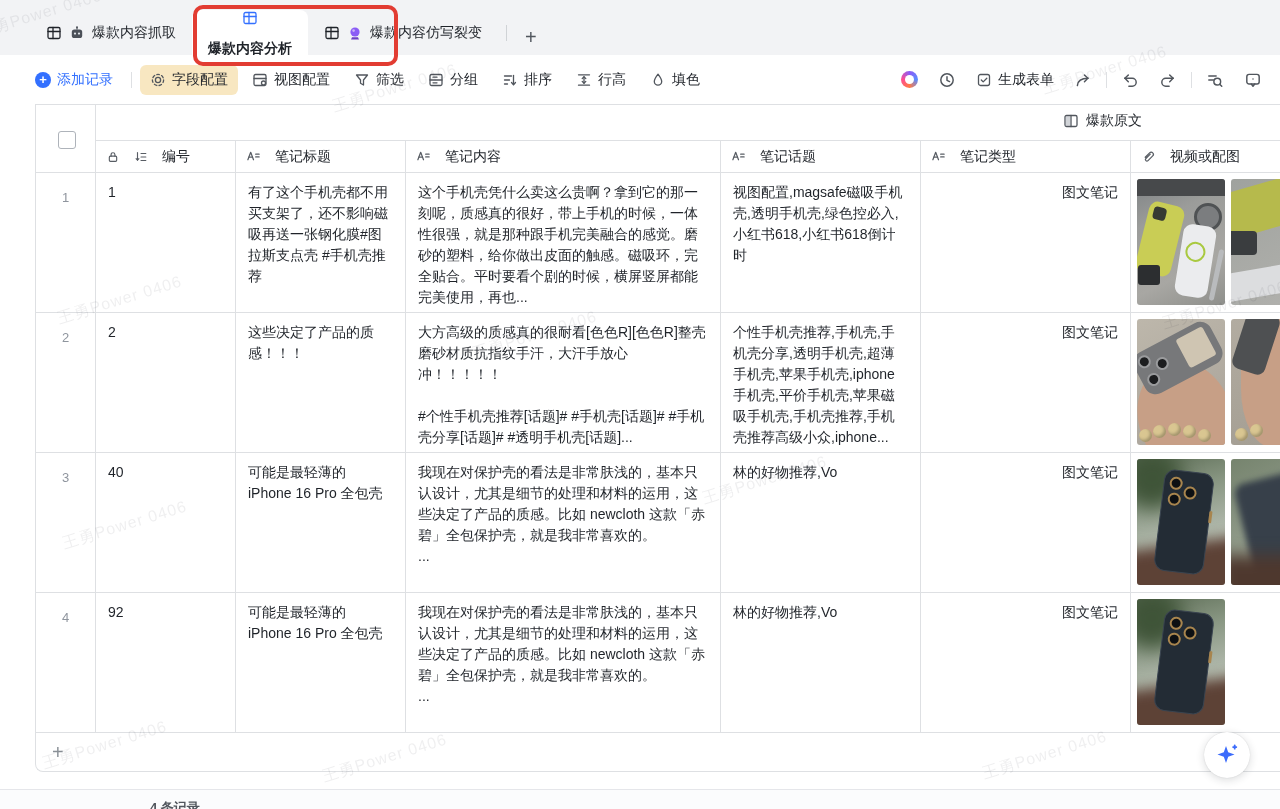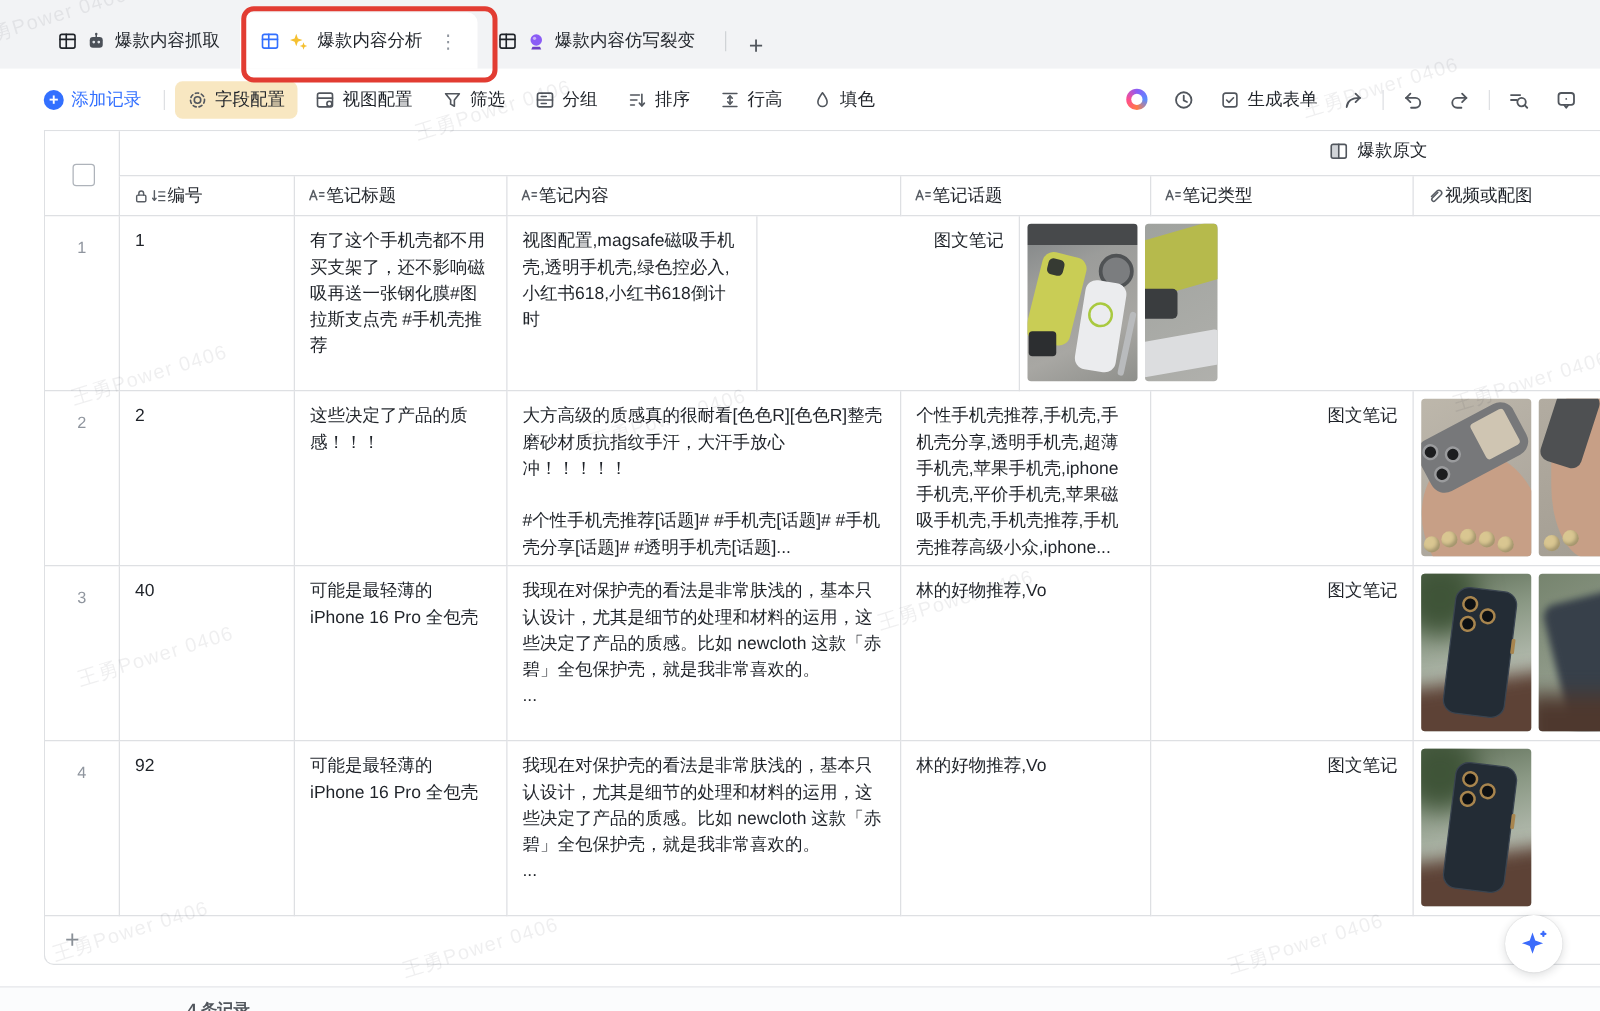--- a/index.html
+++ b/index.html
@@ -9,21 +9,21 @@
     font-family:"Liberation Sans","DejaVu Sans",sans-serif;
     color:#1f2329;-webkit-font-smoothing:antialiased;
   }
   .wm{position:absolute;color:rgba(31,35,41,.07);font-size:16px;letter-spacing:1px;
       transform:rotate(-17deg);white-space:nowrap;pointer-events:none;z-index:60;}
   
   .tabbar{position:absolute;left:0;top:0;width:1280px;height:55px;background:#f2f3f5;
           display:flex;align-items:flex-end;padding-left:30px;box-sizing:border-box;}
   .tab{display:flex;align-items:center;gap:7px;height:45px;padding:0 16px;font-size:14px;
        color:#1f2329;cursor:pointer;}
-  .tab.active{background:#ffffff;border-radius:8px 8px 0 0;font-weight:normal;}
+  .tab.active{background:#ffffff;border-radius:8px 8px 0 0;font-weight:bold;flex-direction:column;}
   .tab .dots{color:#8f959e;font-size:15px;margin-left:6px;cursor:pointer;}
   .tab-divider{width:1px;height:16px;background:#d0d3d6;margin:0 8px 14px 8px;}
   .tab-add{font-size:20px;color:#51565d;margin:0 10px 8px 10px;cursor:pointer;line-height:1;}
   .annotation{position:absolute;left:193px;top:5px;width:197px;height:53px;border:4px solid #e23c32;
               border-radius:10px;z-index:50;pointer-events:none;}
   
   .toolbar{position:absolute;left:0;top:55px;width:1280px;height:49px;background:#fff;
            display:flex;align-items:center;padding:0 18px 0 35px;box-sizing:border-box;gap:24px;}
   .tb-item{display:flex;align-items:center;gap:6px;font-size:14px;color:#1f2329;cursor:pointer;white-space:nowrap;}
   .tb-item svg{color:#51565d;}
@@ -45,21 +45,21 @@
   .gutter{width:60px;flex:none;}
   .c1{width:140px;flex:none;} .c2{width:170px;flex:none;} .c3{width:315px;flex:none;}
   .c4{width:200px;flex:none;} .c5{width:210px;flex:none;text-align:right;} .c6{flex:1;border-right:none;}
   .grp{height:36px;text-decoration:underline;}
   .grp .gutter{border-bottom:none;}
   .grp .rest{flex:1;border-right:none;border-bottom:1px solid #dee0e3;position:relative;}
   .grp-label{position:absolute;left:967px;top:7px;display:flex;align-items:center;gap:7px;
              font-size:14px;color:#1f2329;}
   .grp-label svg{color:#51565d;}
   .head{height:32px;}
-  .head .cell{display:flex;align-items:center;gap:0;padding:0 10px;font-size:14px;color:#1f2329;}
+  .head .cell{display:flex;align-items:center;gap:14px;padding:0 10px;font-size:14px;color:#1f2329;}
   .head svg{color:#585d64;flex:none;}
   .checkbox{position:absolute;left:22px;top:26px;width:16px;height:16px;border:1.5px solid #aeb3ba;
             border-radius:3px;background:#fff;cursor:pointer;z-index:5;}
   .data{height:140px;}
   .data .cell{padding:9px 12px;font-size:14px;line-height:21px;color:#1f2329;}
   .data .idx{padding:14px 0 0 0;text-align:center;color:#8f959e;font-size:13px;}
   .pre{white-space:pre-wrap;}
   .tight{line-height:20px;}
   .attach{padding:6px !important;display:flex;gap:6px;align-items:flex-start;}
   .addrow{height:39px;align-items:center;}
@@ -362,20 +362,21 @@
           <path d="M4.5 8.8 L9.2 4.1 a2.3 2.3 0 0 1 3.3 3.3 L7.5 12.4 a1.6 1.6 0 0 1 -2.3 -2.3 L9.9 5.4"></path>
         </svg>
       <span>视频或配图</span>
     </div>
   </div>
 
   <div class="row data">
     <div class="cell gutter idx">1</div>
     <div class="cell c1">1</div>
     <div class="cell c2">有了这个手机壳都不用买支架了，还不影响磁吸再送一张钢化膜#图拉斯支点壳 #手机壳推荐</div>
+    <div class="cell c3 pre">这个手机壳凭什么卖这么贵啊？拿到它的那一刻呢，质感真的很好，带上手机的时候，一体性很强，就是那种跟手机完美融合的感觉。磨砂的塑料，给你做出皮面的触感。磁吸环，完全贴合。平时要看个剧的时候，横屏竖屏都能完美使用，再也...</div>
     <div class="cell c4 tight">视图配置,magsafe磁吸手机壳,透明手机壳,绿色控必入,小红书618,小红书618倒计时</div>
     <div class="cell c5">图文笔记</div>
     <div class="cell c6 attach">
       <div class="ph phA">
           <i class="lap"></i>
           <i class="ringG"></i>
           <i class="caseY">
             <u></u>
           </i>
           <i class="phoneS">

